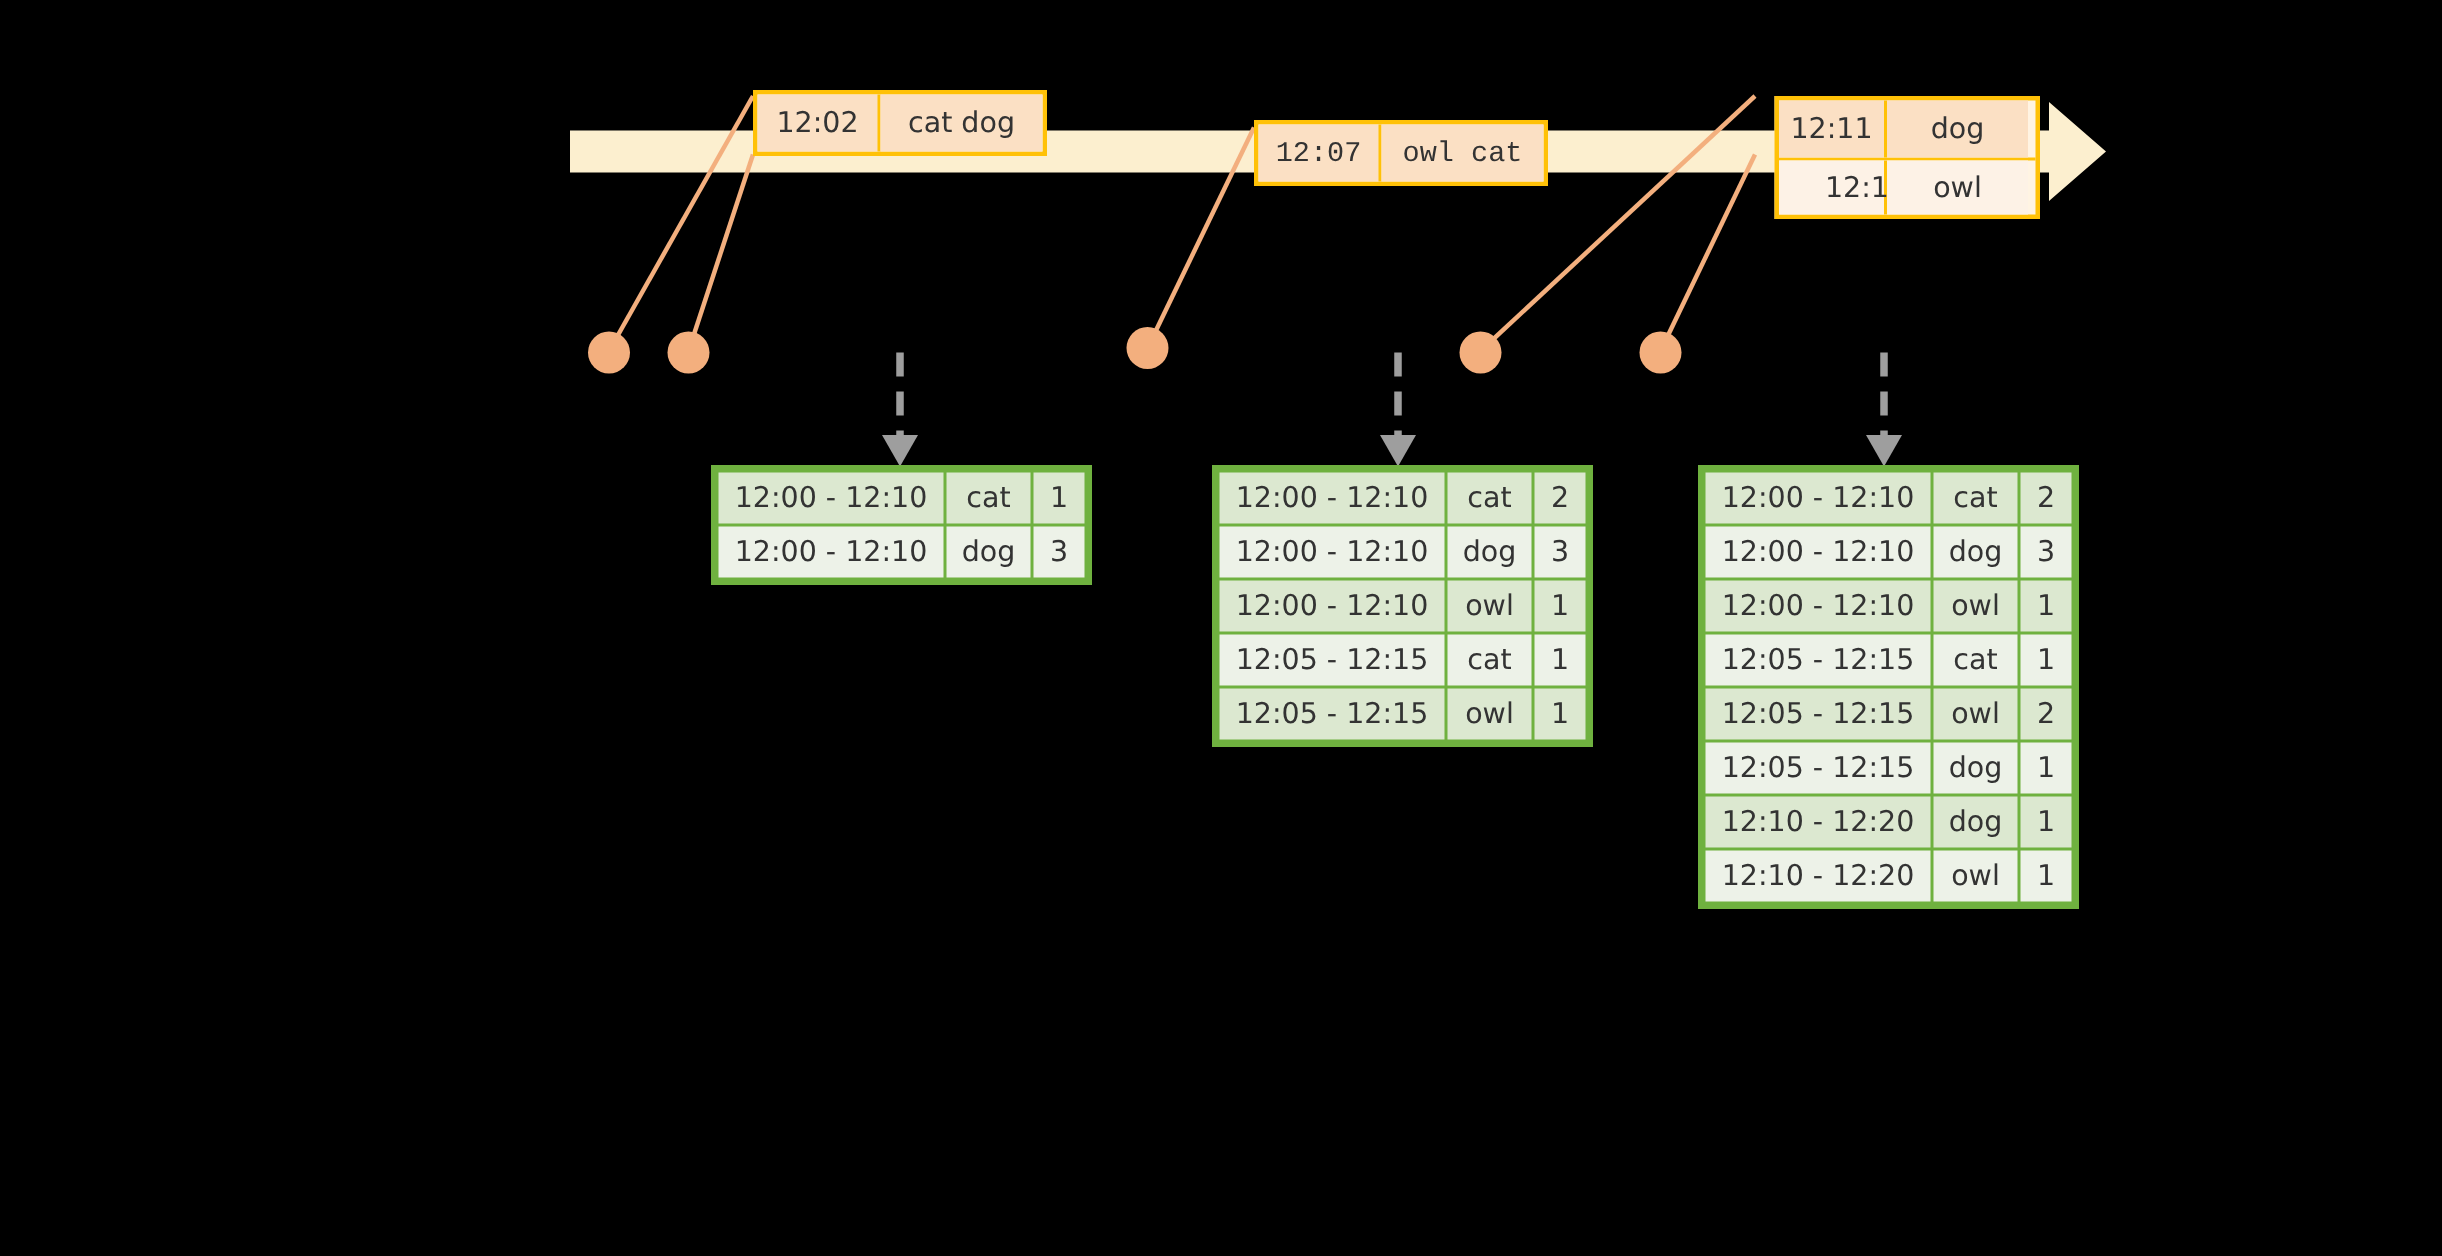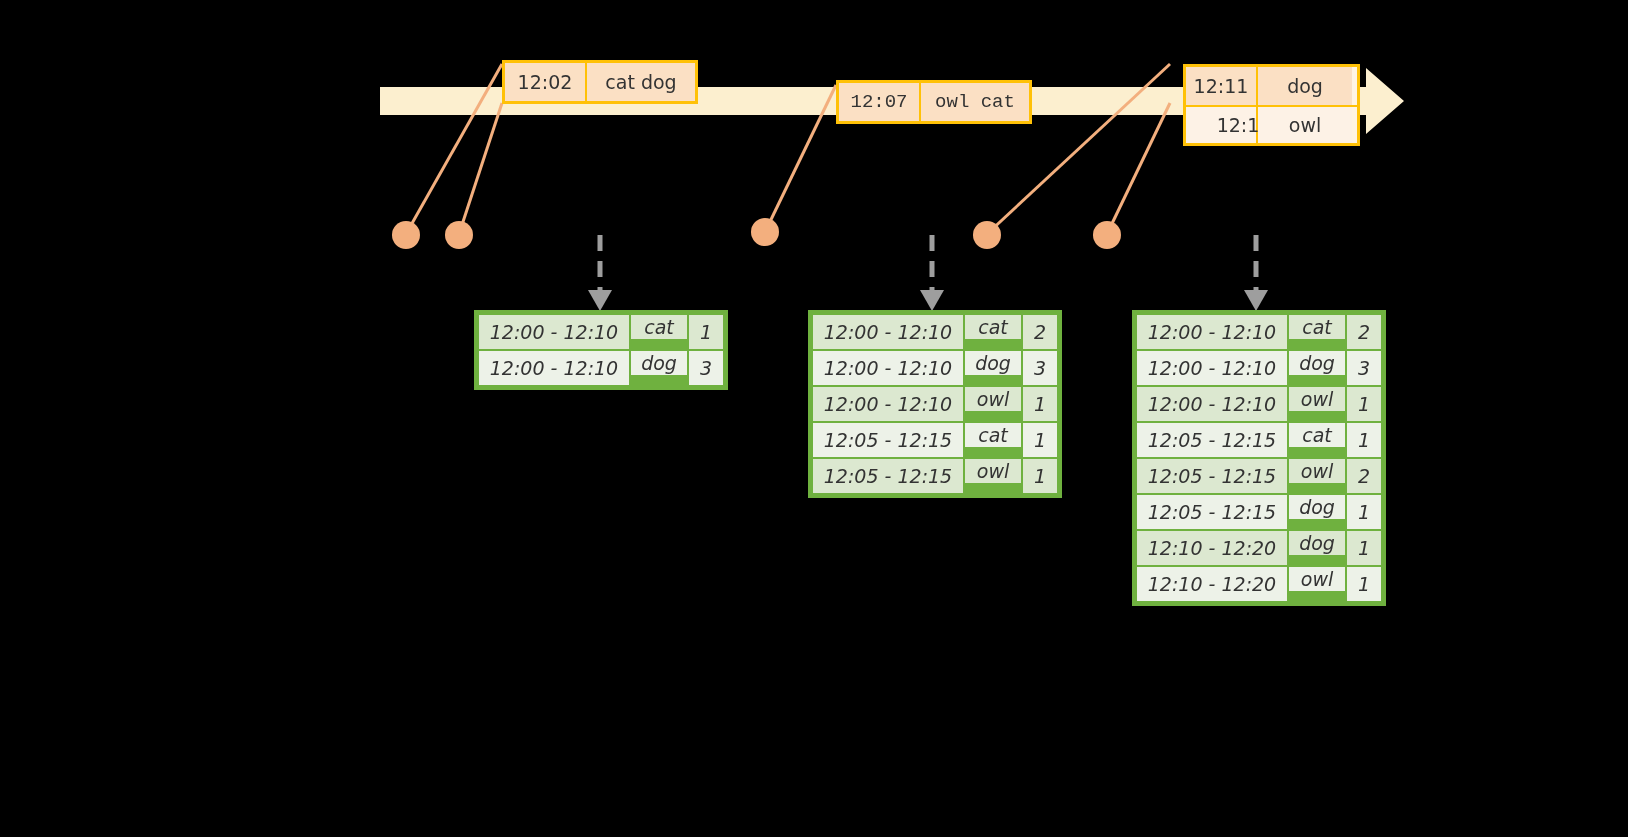--- a/index.html
+++ b/index.html
@@ -38,32 +38,32 @@
   .event-row .cell.time{border-right:2px solid #FFC107;}
 
   
   .result-table{
     position:absolute;
     border:4px solid #6FB13F;
     box-sizing:border-box;
     background:#6FB13F;
     z-index:5;
   }
-  .rt-row{display:flex;font-style:italic;}
+  .rt-row{display:flex;}
   .rt-cell{
     display:flex;align-items:center;justify-content:center;
     font-size:19px;color:#333;
     box-sizing:border-box;
     margin:1px;
     white-space:nowrap;
   }
   .rt-row.shade-a .rt-cell{background:#DCE8D0;}
   .rt-row.shade-b .rt-cell{background:#EDF2E8;}
   .rt-cell.c-window{width:150px;height:34px;}
-  .rt-cell.c-word{width:56px;height:24px;}
+  .rt-cell.c-word{width:56px;height:34px;}
   .rt-cell.c-count{width:34px;height:34px;}
 </style>
 </head>
 <body>
 
 <div id="stage">
 
   <svg id="svg-layer" viewBox="0 0 1628 837" xmlns="http://www.w3.org/2000/svg">
 
     <path d="M 380 87 L 1366 87 L 1366 68 L 1404 101 L 1366 134 L 1366 115 L 380 115 Z" fill="#FCEFCF"></path>

